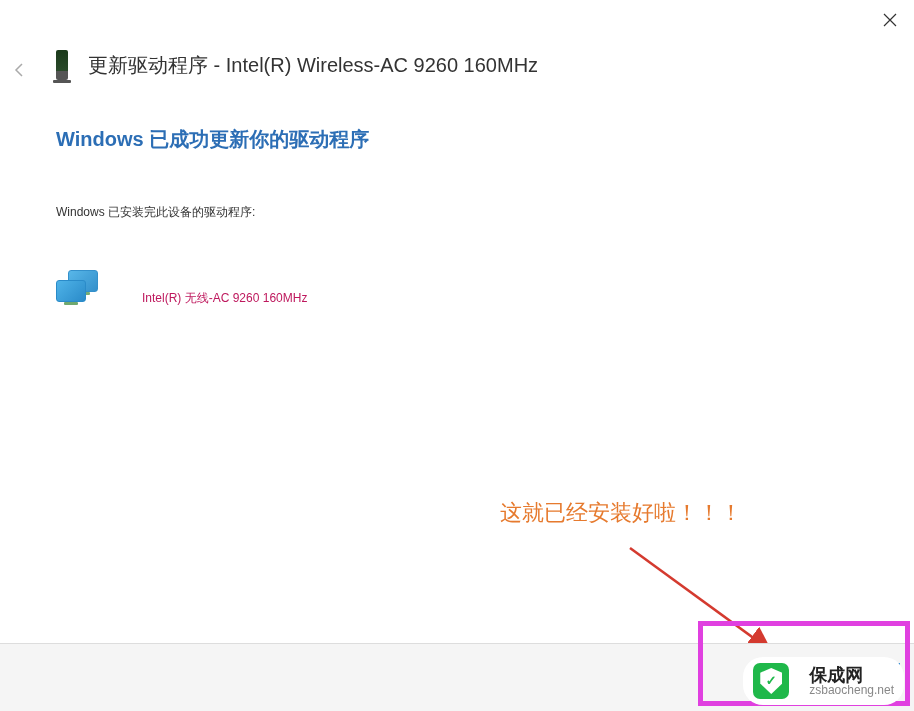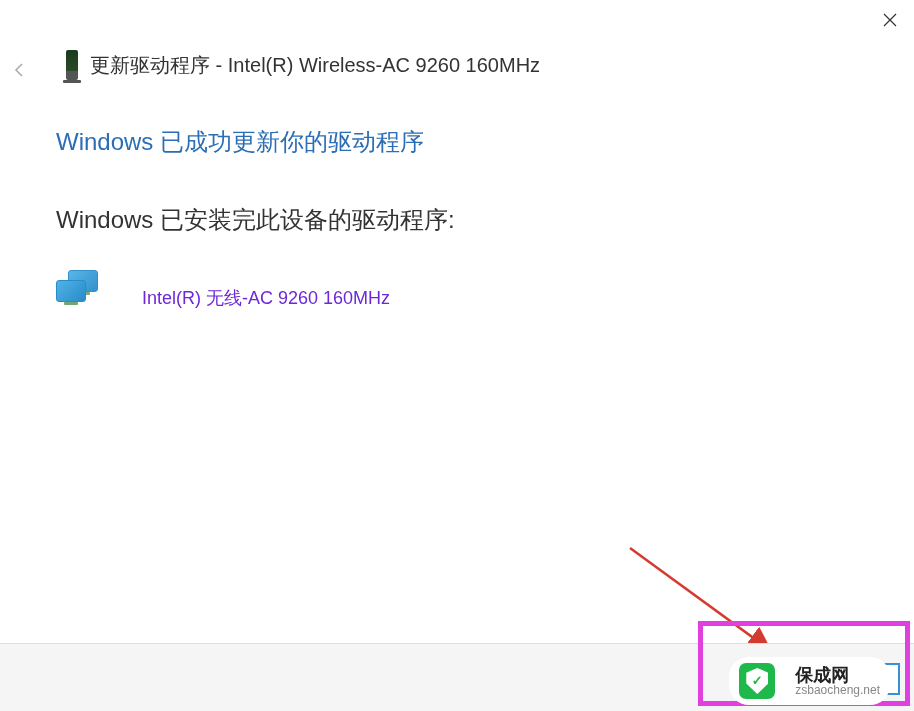--- a/index.html
+++ b/index.html
@@ -30,24 +30,24 @@
       position: absolute;
       left: 8px; top: 58px;
       width: 24px; height: 24px;
       color: #888;
       display: flex;
       align-items: center;
       justify-content: center;
     }
     .header-row {
       position: absolute;
-      left: 66px; top: 50px;
-      display: flex;
-      align-items: center;
-      gap: 12px;
+      left: 56px; top: 50px;
+      display: flex;
+      align-items: center;
+      gap: 20px;
     }
     .header-icon {
       width: 12px; height: 30px;
       background: linear-gradient(to bottom, #1b3a1b 0%, #2a4a2a 70%, #555 70%, #555 100%);
       border-radius: 2px;
       position: relative;
     }
     .header-icon::after {
       content: "";
       position: absolute;
@@ -56,28 +56,28 @@
       background: #555;
       border-radius: 1px;
     }
     .header-text {
       font-size: 20px;
       color: #333;
     }
     .heading {
       position: absolute;
       left: 56px; top: 126px;
-      font-size: 24px;
+      font-size: 20px;
       color: #2c6eb5;
-      font-weight: 400;
+      font-weight: 700;
     }
     .subtext {
       position: absolute;
       left: 56px; top: 204px;
-      font-size: 24px;
+      font-size: 12px;
       color: #333;
     }
     .device-row {
       position: absolute;
       left: 56px; top: 270px;
       display: flex;
       align-items: center;
       gap: 42px;
     }
     .device-icon {
@@ -96,22 +96,22 @@
     .monitor::after {
       content: "";
       position: absolute;
       bottom: -4px; left: 50%;
       transform: translateX(-50%);
       width: 14px; height: 3px;
       background: #6fa86f;
       border-radius: 1px;
     }
     .device-name {
-      font-size: 18px;
-      color: #6d28d9;
+      font-size: 12px;
+      color: #be185d;
       margin-top: 12px;
     }
     .annotation {
       position: absolute;
       left: 500px; top: 496px;
       font-size: 22px;
       color: #e67a2e;
       text-align: left;
       line-height: 1.5;
       font-weight: 400;
@@ -142,21 +142,21 @@
       right: 14px; bottom: 16px;
       width: 108px; height: 32px;
       border: 2px solid #3a8fd4;
       background: #fff;
       font-size: 15px;
       color: #333;
       cursor: pointer;
     }
     .watermark {
       position: absolute;
-      right: 24px; bottom: 6px;
+      right: 10px; bottom: 6px;
       display: flex;
       align-items: center;
       gap: 20px;
       z-index: 5;
       background: #fff;
       padding: 6px 10px;
       border-radius: 20px;
     }
     .wm-badge {
       width: 36px; height: 36px;
@@ -214,20 +214,21 @@
 
 <div class="device-row">
   <div class="device-icon">
     <div class="monitor back"></div>
     <div class="monitor front"></div>
   </div>
   <div class="device-name">Intel(R) 无线-AC 9260 160MHz</div>
 </div>
 
 <div class="annotation">
+  <div>这就已经安装好啦！！！</div>
 </div>
 
 <svg class="arrow-svg" width="180" height="130">
   <defs>
     <marker id="ah" markerWidth="12" markerHeight="12" refX="9" refY="5" orient="auto">
       <polygon points="0,0 10,5 0,10" fill="#d43a2f"></polygon>
     </marker>
   </defs>
   <line x1="10" y1="8" x2="150" y2="110" stroke="#d43a2f" stroke-width="2.5" marker-end="url(#ah)"></line>
 </svg>

